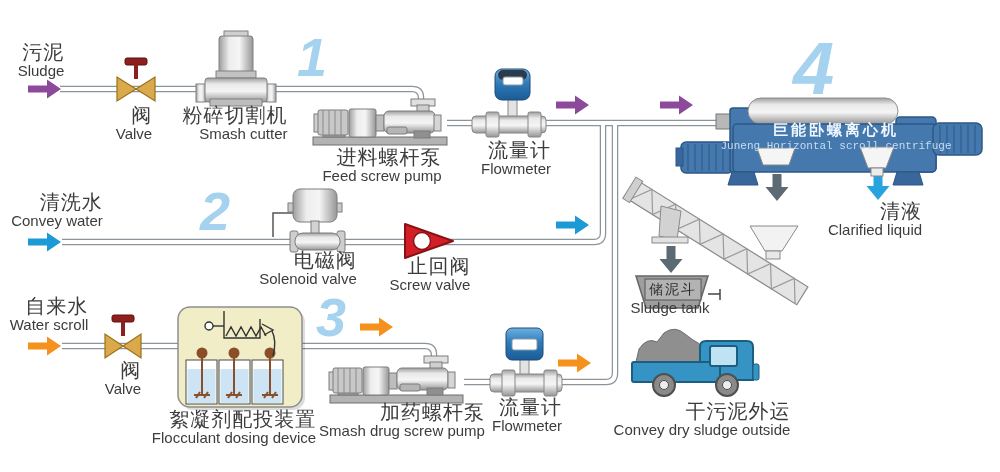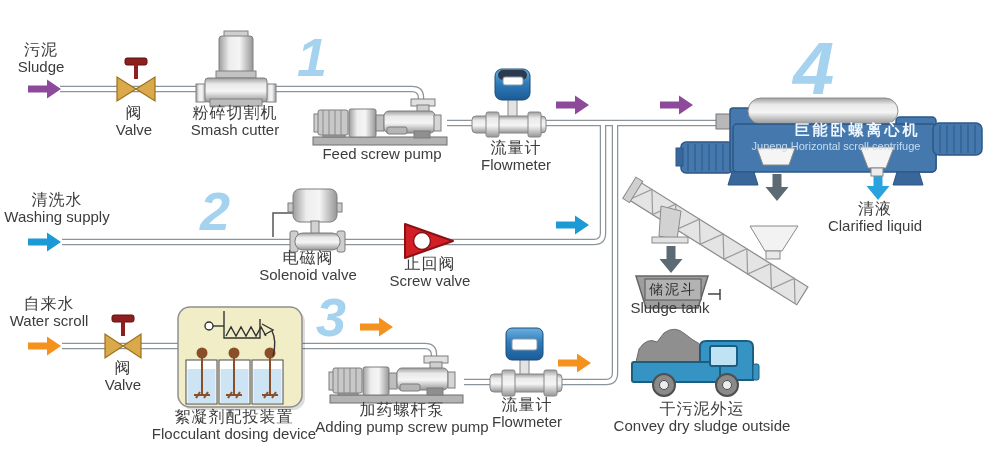--- a/index.html
+++ b/index.html
@@ -1,25 +1,25 @@
 <!DOCTYPE html>
 <html><head>
 <meta charset="utf-8">
 <style>
   html,body{margin:0;padding:0;background:#fff;}
   #stage{position:relative;width:1000px;height:472px;background:#fff;overflow:hidden;
          font-family:"Liberation Sans","DejaVu Sans",sans-serif;}
   #diagram-svg{position:absolute;left:0;top:0;}
   .lbl{position:absolute;transform:translateX(-50%);text-align:center;line-height:1.12;
        color:#3c3c3c;white-space:nowrap;}
-  .lbl .zh{font-size:16px;letter-spacing:1px;}
+  .lbl .zh{font-size:20px;letter-spacing:1px;text-align:right;}
   .lbl .en{font-size:15px;letter-spacing:0;text-align:right;}
   .num{position:absolute;font-weight:900;font-style:italic;color:#a5d2ee;
        font-family:"Liberation Sans",sans-serif;line-height:0.9;}
-  .cfg-lbl{position:absolute;transform:translateX(-50%);text-align:right;white-space:nowrap;}
+  .cfg-lbl{position:absolute;transform:translateX(-50%);text-align:center;white-space:nowrap;font-family:Liberation Mono, monospace;}
   .cfg-lbl .zh{color:#eef6ff;font-size:15px;font-weight:bold;letter-spacing:3px;}
   .cfg-lbl .en{color:#c3dcf2;font-size:11px;}
   .tank-zh{position:absolute;transform:translateX(-50%);color:#2e2e2e;font-size:14px;
            font-weight:normal;letter-spacing:2px;white-space:nowrap;}
 </style>
 </head>
 <body>
 
 <div id="stage">
 
@@ -267,29 +267,30 @@
 </div>
 <div class="lbl" style="left:134px;top:104px">
   <div class="zh">阀</div>
   <div class="en">Valve</div>
 </div>
 <div class="lbl" style="left:235px;top:104px">
   <div class="zh">粉碎切割机</div>
   <div class="en">Smash cutter</div>
 </div>
 <div class="lbl" style="left:382px;top:146px">
+  <div class="zh">进料螺杆泵</div>
   <div class="en">Feed screw pump</div>
 </div>
 <div class="lbl" style="left:516px;top:139px">
   <div class="zh">流量计</div>
   <div class="en">Flowmeter</div>
 </div>
 <div class="lbl" style="left:57px;top:191px">
   <div class="zh">清洗水</div>
-  <div class="en">Washing supply</div>
+  <div class="en">Convey water</div>
 </div>
 <div class="lbl" style="left:308px;top:249px">
   <div class="zh">电磁阀</div>
   <div class="en">Solenoid valve</div>
 </div>
 <div class="lbl" style="left:430px;top:255px">
   <div class="zh">止回阀</div>
   <div class="en">Screw valve</div>
 </div>
 <div class="lbl" style="left:49px;top:295px">
@@ -299,21 +300,21 @@
 <div class="lbl" style="left:123px;top:359px">
   <div class="zh">阀</div>
   <div class="en">Valve</div>
 </div>
 <div class="lbl" style="left:234px;top:408px">
   <div class="zh">絮凝剂配投装置</div>
   <div class="en">Flocculant dosing device</div>
 </div>
 <div class="lbl" style="left:402px;top:401px">
   <div class="zh">加药螺杆泵</div>
-  <div class="en">Adding pump screw pump</div>
+  <div class="en">Smash drug screw pump</div>
 </div>
 <div class="lbl" style="left:527px;top:396px">
   <div class="zh">流量计</div>
   <div class="en">Flowmeter</div>
 </div>
 <div class="lbl" style="left:875px;top:200px">
   <div class="zh">清液</div>
   <div class="en">Clarified liquid</div>
 </div>
 <div class="tank-zh" style="left:673px;top:281px">储泥斗</div>

